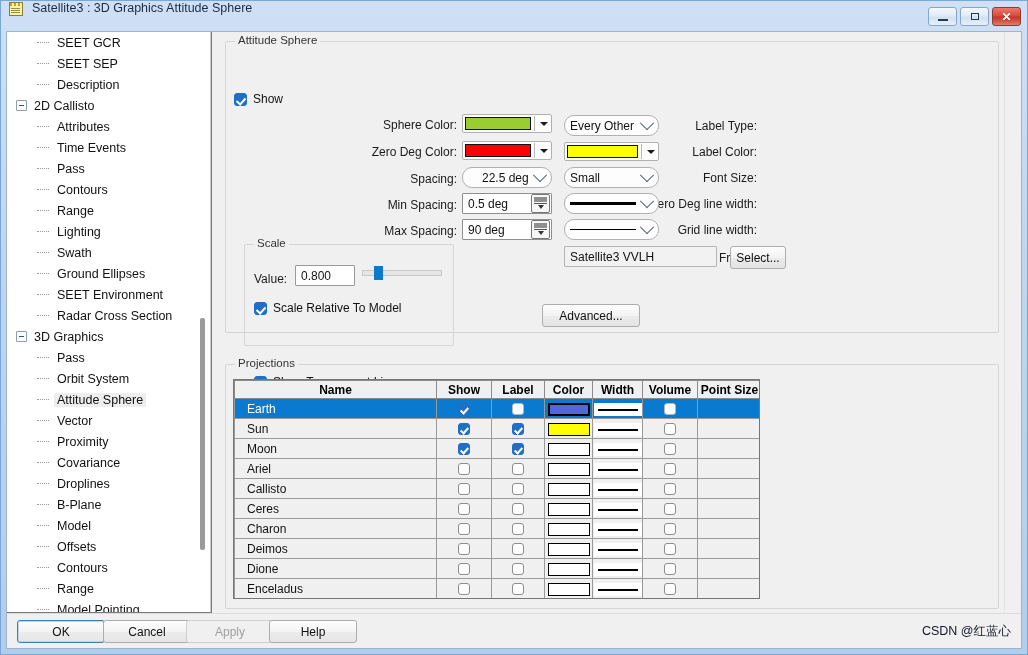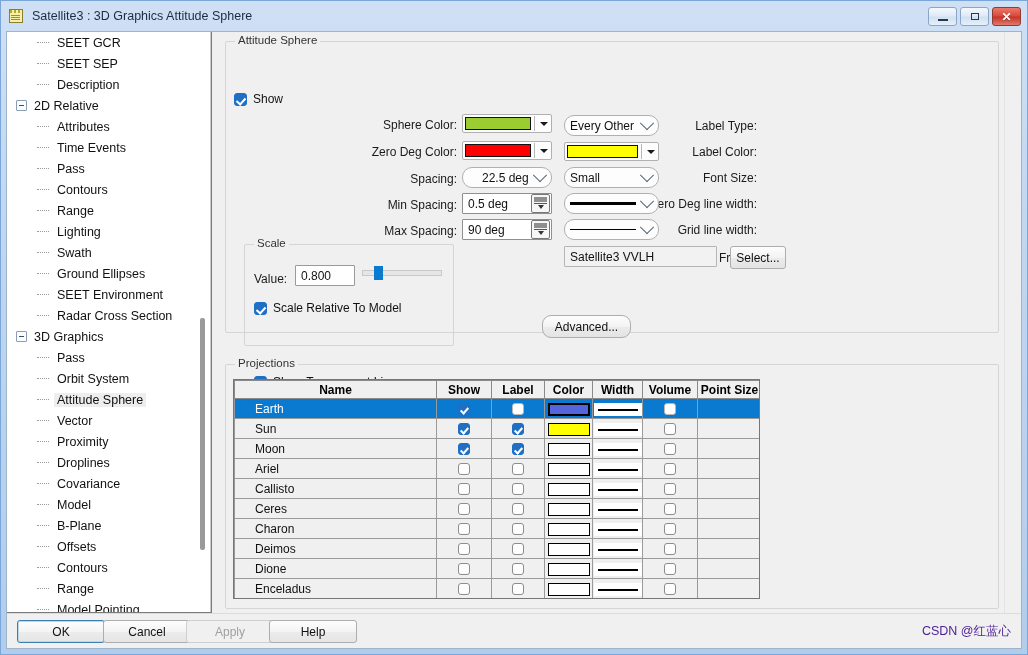--- a/index.html
+++ b/index.html
@@ -13,21 +13,21 @@
   .window{
     position:absolute;left:0;top:0;width:1028px;height:655px;
     box-sizing:border-box;
     background:linear-gradient(to bottom,#cfe0f5 0%,#bed6f0 40%,#b2cdec 100%);
     border:1px solid #7ba6d9;
     display:flex;flex-direction:column;
   }
   
   .titlebar{
     height:30px;flex:0 0 30px;position:relative;
-    display:flex;align-items:center;
+    display:flex;align-items:flex-start;
   }
   .title-icon{
     width:16px;height:16px;margin-left:8px;margin-right:7px;flex:0 0 16px;
     position:relative;
   }
   .title-icon .pad{
     position:absolute;left:0;top:1px;width:14px;height:14px;
     background:#f7f0a8;border:1px solid #8a7f2e;box-sizing:border-box;
   }
   .title-icon .bar{
@@ -229,21 +229,21 @@
   }
   table.proj th{
     background:#f0f0f0;border:1px solid #8a8a8a;
     height:17px;font-size:12px;font-weight:bold;color:#000;
     text-align:center;padding:0;
   }
   table.proj td{
     border:1px solid #9a9a9a;height:19px;padding:0;background:#f0f0f0;
     text-align:center;vertical-align:middle;
   }
-  table.proj td.name{text-align:left;padding-left:20px;background:#f0f0f0;}
+  table.proj td.name{text-align:left;padding-left:12px;background:#f0f0f0;}
   table.proj tr.sel td{background:#0a7ad0;color:#fff;}
   table.proj tr.sel td.name{color:#fff;}
   .swatch-cell{
     display:inline-block;width:42px;height:13px;border:1px solid #000;box-sizing:border-box;
     vertical-align:middle;
   }
   .swatch-cell.selb{border:2px solid #000;}
   .width-cell{
     display:inline-block;width:48px;height:13px;background:#fff;position:relative;
     vertical-align:middle;border:1px solid #fff;box-sizing:border-box;
@@ -271,21 +271,21 @@
   }
   .fbtn{
     position:absolute;top:6px;height:23px;width:88px;box-sizing:border-box;
     border:1px solid #adadad;border-radius:3px;
     background:linear-gradient(to bottom,#fdfdfd 0%,#f4f4f4 50%,#ececec 51%,#e5e5e5 100%);
     display:flex;align-items:center;justify-content:center;font-size:12px;color:#111;
   }
   .fbtn.default{border:1px solid #3c7fb1;box-shadow:0 0 0 1px #bcd7ea inset;}
   .fbtn.disabled{color:#a0a0a0;background:#f0f0f0;border-color:#cfcfcf;}
   .watermark{
-    position:absolute;right:10px;top:9px;font-size:12.5px;color:#4c1d95;
+    position:absolute;right:10px;top:9px;font-size:12.5px;color:#0f172a;
     white-space:nowrap;
   }
   
   .client-vscroll{
     position:absolute;right:0;top:0;bottom:0;width:16px;background:#f0f0f0;
     border-left:1px solid #e4e4e4;
   }
 </style>
 </head>
 <body>
@@ -327,21 +327,21 @@
               <div class="tree-item">
                 <span class="dotlead"></span>
                 <span class="lbl">SEET SEP</span>
               </div>
               <div class="tree-item">
                 <span class="dotlead"></span>
                 <span class="lbl">Description</span>
               </div>
               <div class="tree-item">
                 <span class="expander"></span>
-                <span class="lbl">2D Relative</span>
+                <span class="lbl">2D Callisto</span>
               </div>
               <div class="tree-item">
                 <span class="dotlead"></span>
                 <span class="lbl">Attributes</span>
               </div>
               <div class="tree-item">
                 <span class="dotlead"></span>
                 <span class="lbl">Time Events</span>
               </div>
               <div class="tree-item">
@@ -395,33 +395,33 @@
               <div class="tree-item">
                 <span class="dotlead"></span>
                 <span class="lbl">Vector</span>
               </div>
               <div class="tree-item">
                 <span class="dotlead"></span>
                 <span class="lbl">Proximity</span>
               </div>
               <div class="tree-item">
                 <span class="dotlead"></span>
+                <span class="lbl">Covariance</span>
+              </div>
+              <div class="tree-item">
+                <span class="dotlead"></span>
                 <span class="lbl">Droplines</span>
               </div>
               <div class="tree-item">
                 <span class="dotlead"></span>
-                <span class="lbl">Covariance</span>
+                <span class="lbl">B-Plane</span>
               </div>
               <div class="tree-item">
                 <span class="dotlead"></span>
                 <span class="lbl">Model</span>
-              </div>
-              <div class="tree-item">
-                <span class="dotlead"></span>
-                <span class="lbl">B-Plane</span>
               </div>
               <div class="tree-item">
                 <span class="dotlead"></span>
                 <span class="lbl">Offsets</span>
               </div>
               <div class="tree-item">
                 <span class="dotlead"></span>
                 <span class="lbl">Contours</span>
               </div>
               <div class="tree-item">
@@ -552,21 +552,21 @@
           <span class="lw-line" style="border-top-width:1.5px;"></span>
           <span class="cchev">
               <span class="chev"></span>
             </span>
         </div>
 
         <div class="lbl-r" style="left:270px;top:219px;width:265px;">Frame:</div>
         <div class="tfield ro" style="left:342px;top:214px;width:153px;">Satellite3 VVLH</div>
         <div class="btn" style="left:508px;top:214px;width:56px;">Select...</div>
 
-        <div class="btn" style="left:320px;top:283px;width:89px;border-radius:9px;">Advanced...</div>
+        <div class="btn" style="left:320px;top:272px;width:98px;">Advanced...</div>
 
         <div class="gbox" style="left:3px;top:332px;right:22px;bottom:4px;">
           <div class="legend">Projections</div>
         </div>
 
         <div class="tbl-wrap" style="left:11px;top:347px;width:527px;bottom:14px;">
           <table class="proj">
             <colgroup>
               <col style="width:202px">
                 <col style="width:55px">

